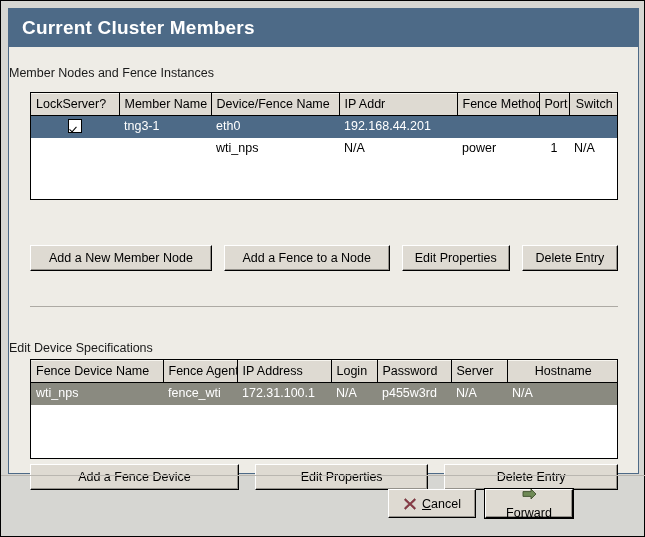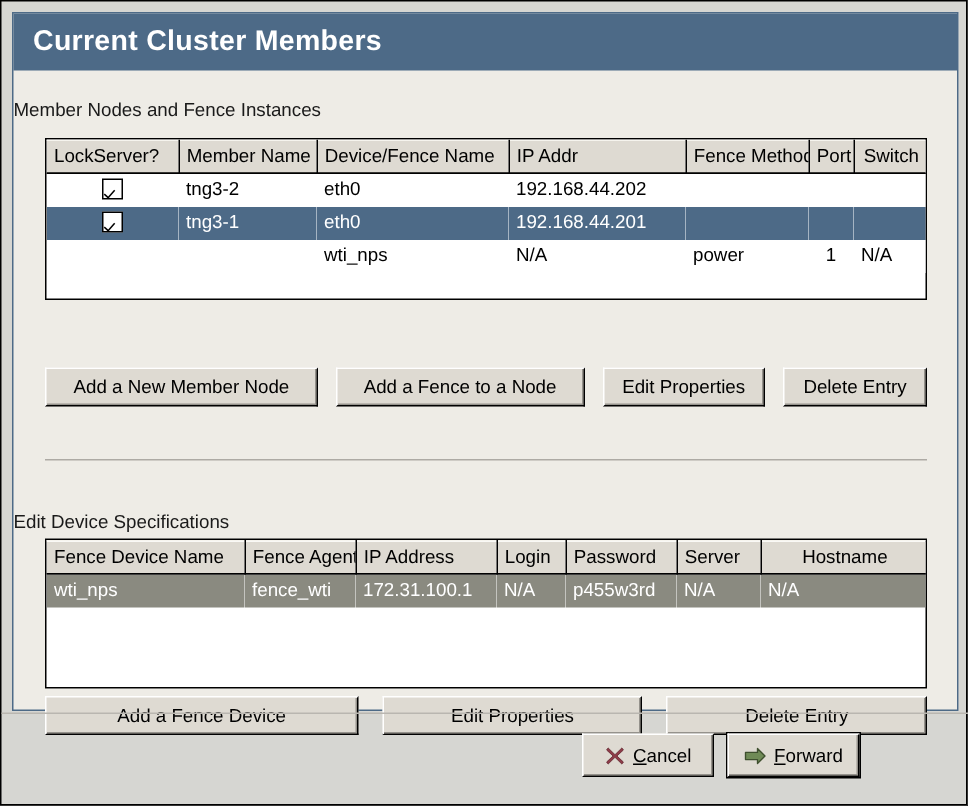--- a/index.html
+++ b/index.html
@@ -162,20 +162,21 @@
     right: 12px; top: 14px;
     display: flex;
     gap: 9px;
   }
   .btn-footer {
     width: 88px; height: 29px;
     gap: 5px;
   }
   .btn-default {
     box-shadow: inset -1px -1px 0 #95928c, 0 0 0 1px #000;
+    flex-direction: column;
   }
   .mn { text-decoration: underline; }
 
   .hsep {
     position: absolute;
     height: 1px;
     background: #adaaa4;
   }
 
   .icon { display: inline-block; line-height: 0; }
@@ -211,31 +212,20 @@
               <th>LockServer?</th>
               <th>Member Name</th>
               <th>Device/Fence Name</th>
               <th>IP Addr</th>
               <th>Fence Method</th>
               <th>Port</th>
               <th>Switch</th>
             </tr>
           </thead>
           <tbody>
-            <tr class="row-normal">
-              <td class="c-center">
-                <span class="chk"></span>
-              </td>
-              <td>tng3-2</td>
-              <td>eth0</td>
-              <td>192.168.44.202</td>
-              <td></td>
-              <td></td>
-              <td></td>
-            </tr>
             <tr class="row-sel-blue">
               <td class="c-center">
                 <span class="chk"></span>
               </td>
               <td>tng3-1</td>
               <td>eth0</td>
               <td>192.168.44.201</td>
               <td></td>
               <td></td>
               <td></td>

